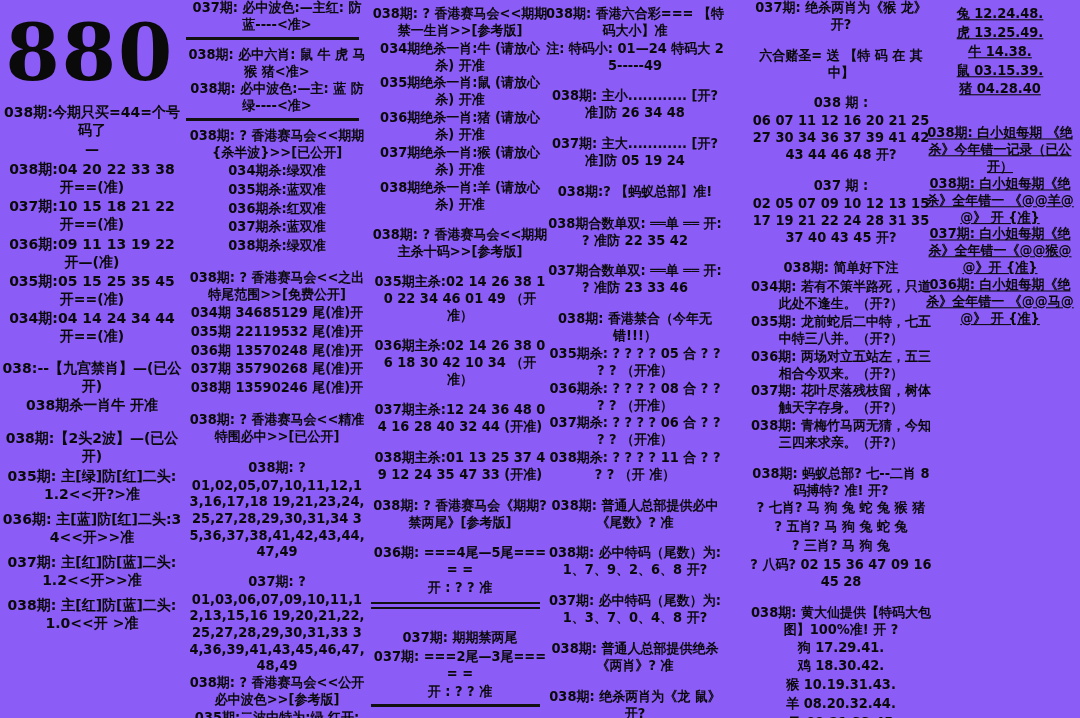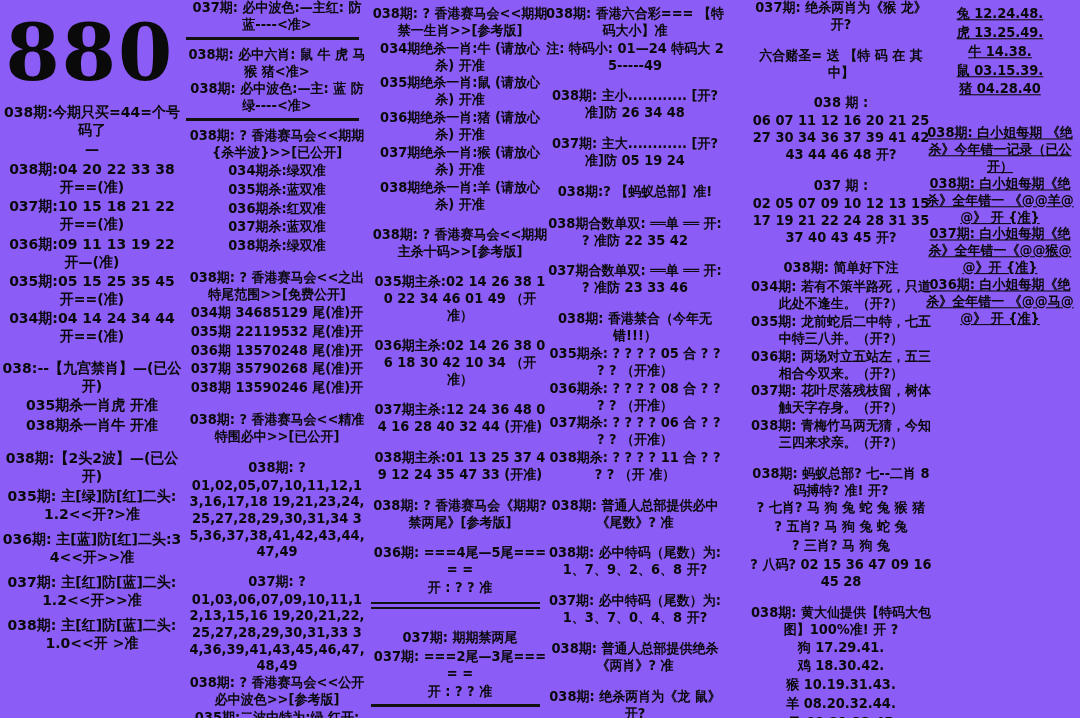--- a/index.html
+++ b/index.html
@@ -24,21 +24,20 @@
       <div class="title">880</div>
       <p class="line">038期:今期只买=44=个号码了</p>
       <p class="line">—</p>
       <p class="line">038期:04 20 22 33 38 开==(准)</p>
       <p class="line">037期:10 15 18 21 22 开==(准)</p>
       <p class="line">036期:09 11 13 19 22 开—(准)</p>
       <p class="line">035期:05 15 25 35 45 开==(准)</p>
       <p class="line">034期:04 14 24 34 44 开==(准)</p>
       <div class="gap"></div>
       <p class="line">038:--【九宫禁肖】—(已公开)</p>
-      <p class="line">035期杀一肖虎 开准</p>
       <p class="line">038期杀一肖牛 开准</p>
       <div class="gap"></div>
       <p class="line">038期:【2头2波】—(已公开)</p>
       <p class="line">035期: 主[绿]防[红]二头:1.2&lt;&lt;开?&gt;准</p>
       <div class="gap-sm"></div>
       <p class="line">036期: 主[蓝]防[红]二头:3 4&lt;&lt;开&gt;&gt;准</p>
       <div class="gap-sm"></div>
       <p class="line">037期: 主[红]防[蓝]二头:1.2&lt;&lt;开&gt;&gt;准</p>
       <div class="gap-sm"></div>
       <p class="line">038期: 主[红]防[蓝]二头:1.0&lt;&lt;开 &gt;准</p>

